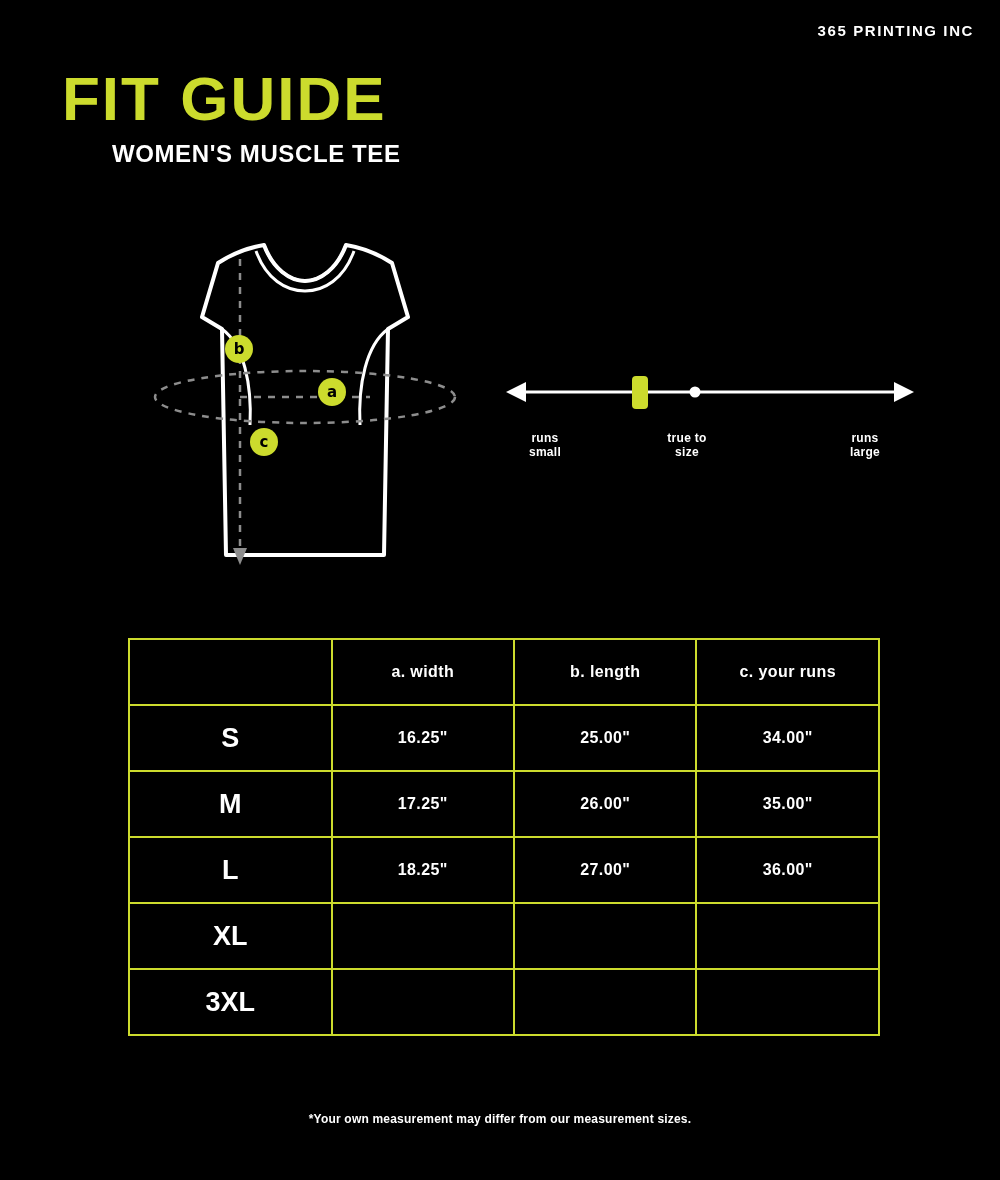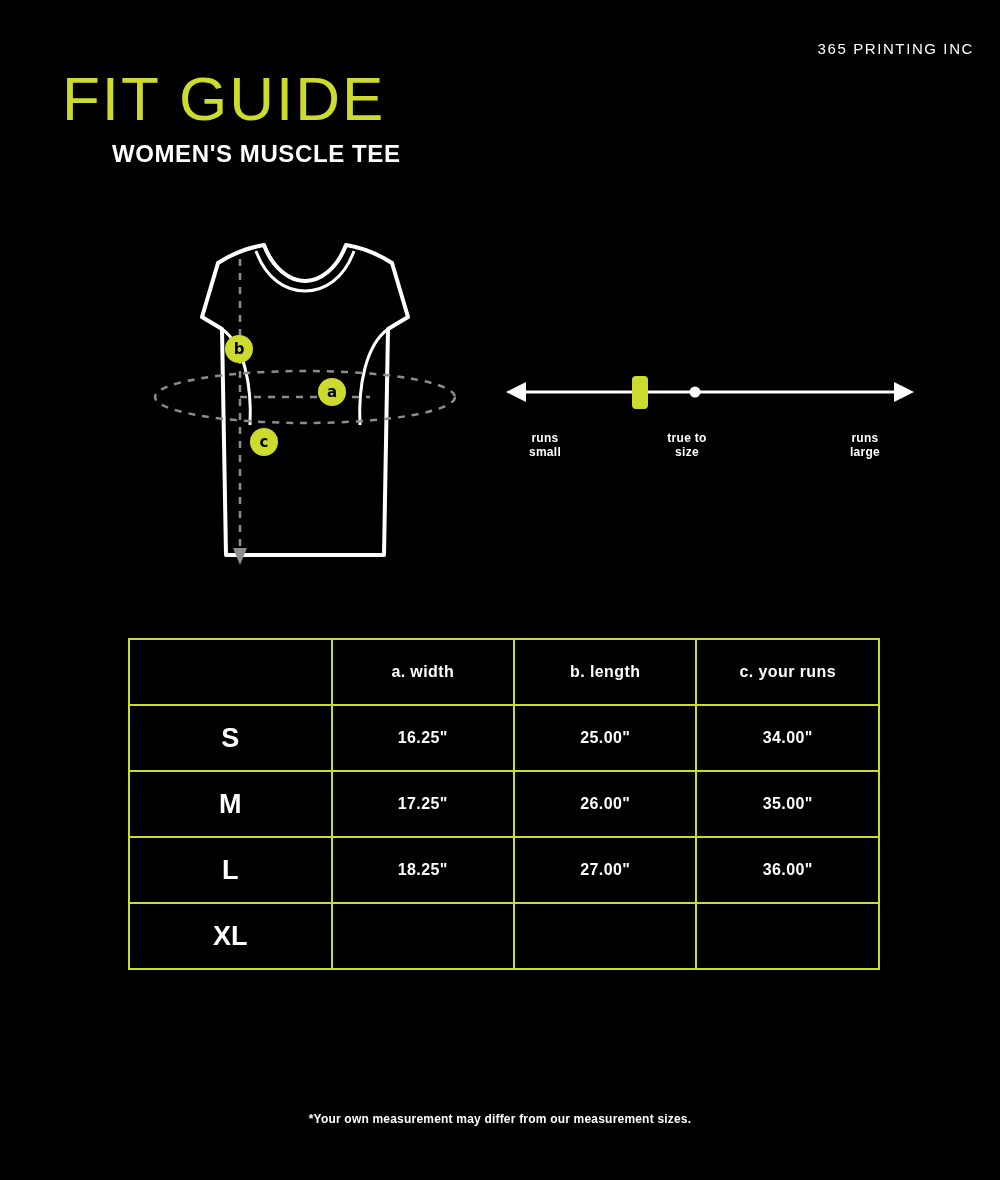--- a/index.html
+++ b/index.html
@@ -12,34 +12,34 @@
     width: 1000px;
     height: 1180px;
     position: relative;
     font-family: "Liberation Sans", sans-serif;
     color: #ffffff;
     overflow: hidden;
   }
 
   .brand {
     position: absolute;
-    top: 40px;
+    top: 22px;
     right: 26px;
     font-size: 15px;
-    font-weight: normal;
+    font-weight: bold;
     letter-spacing: 1.6px;
     color: #ffffff;
   }
 
   .title {
     position: absolute;
     top: 68px;
     left: 62px;
     font-size: 62px;
-    font-weight: normal;
+    font-weight: bold;
     letter-spacing: 2px;
     color: #ccdb2d;
     line-height: 1;
   }
 
   .subtitle {
     position: absolute;
     top: 142px;
     left: 112px;
     font-size: 24px;
@@ -240,17 +240,23 @@
         <td class="val-cell">18.25"</td>
         <td class="val-cell">27.00"</td>
         <td class="val-cell">36.00"</td>
       </tr>
       <tr>
         <td class="size-cell">XL</td>
         <td class="val-cell"></td>
         <td class="val-cell"></td>
         <td class="val-cell"></td>
       </tr>
+      <tr>
+        <td class="size-cell">3XL</td>
+        <td class="val-cell"></td>
+        <td class="val-cell"></td>
+        <td class="val-cell"></td>
+      </tr>
     </tbody>
   </table>
 </div>
 
 <div class="footnote">*Your own measurement may differ from our measurement sizes.</div>
 
 </body></html>

